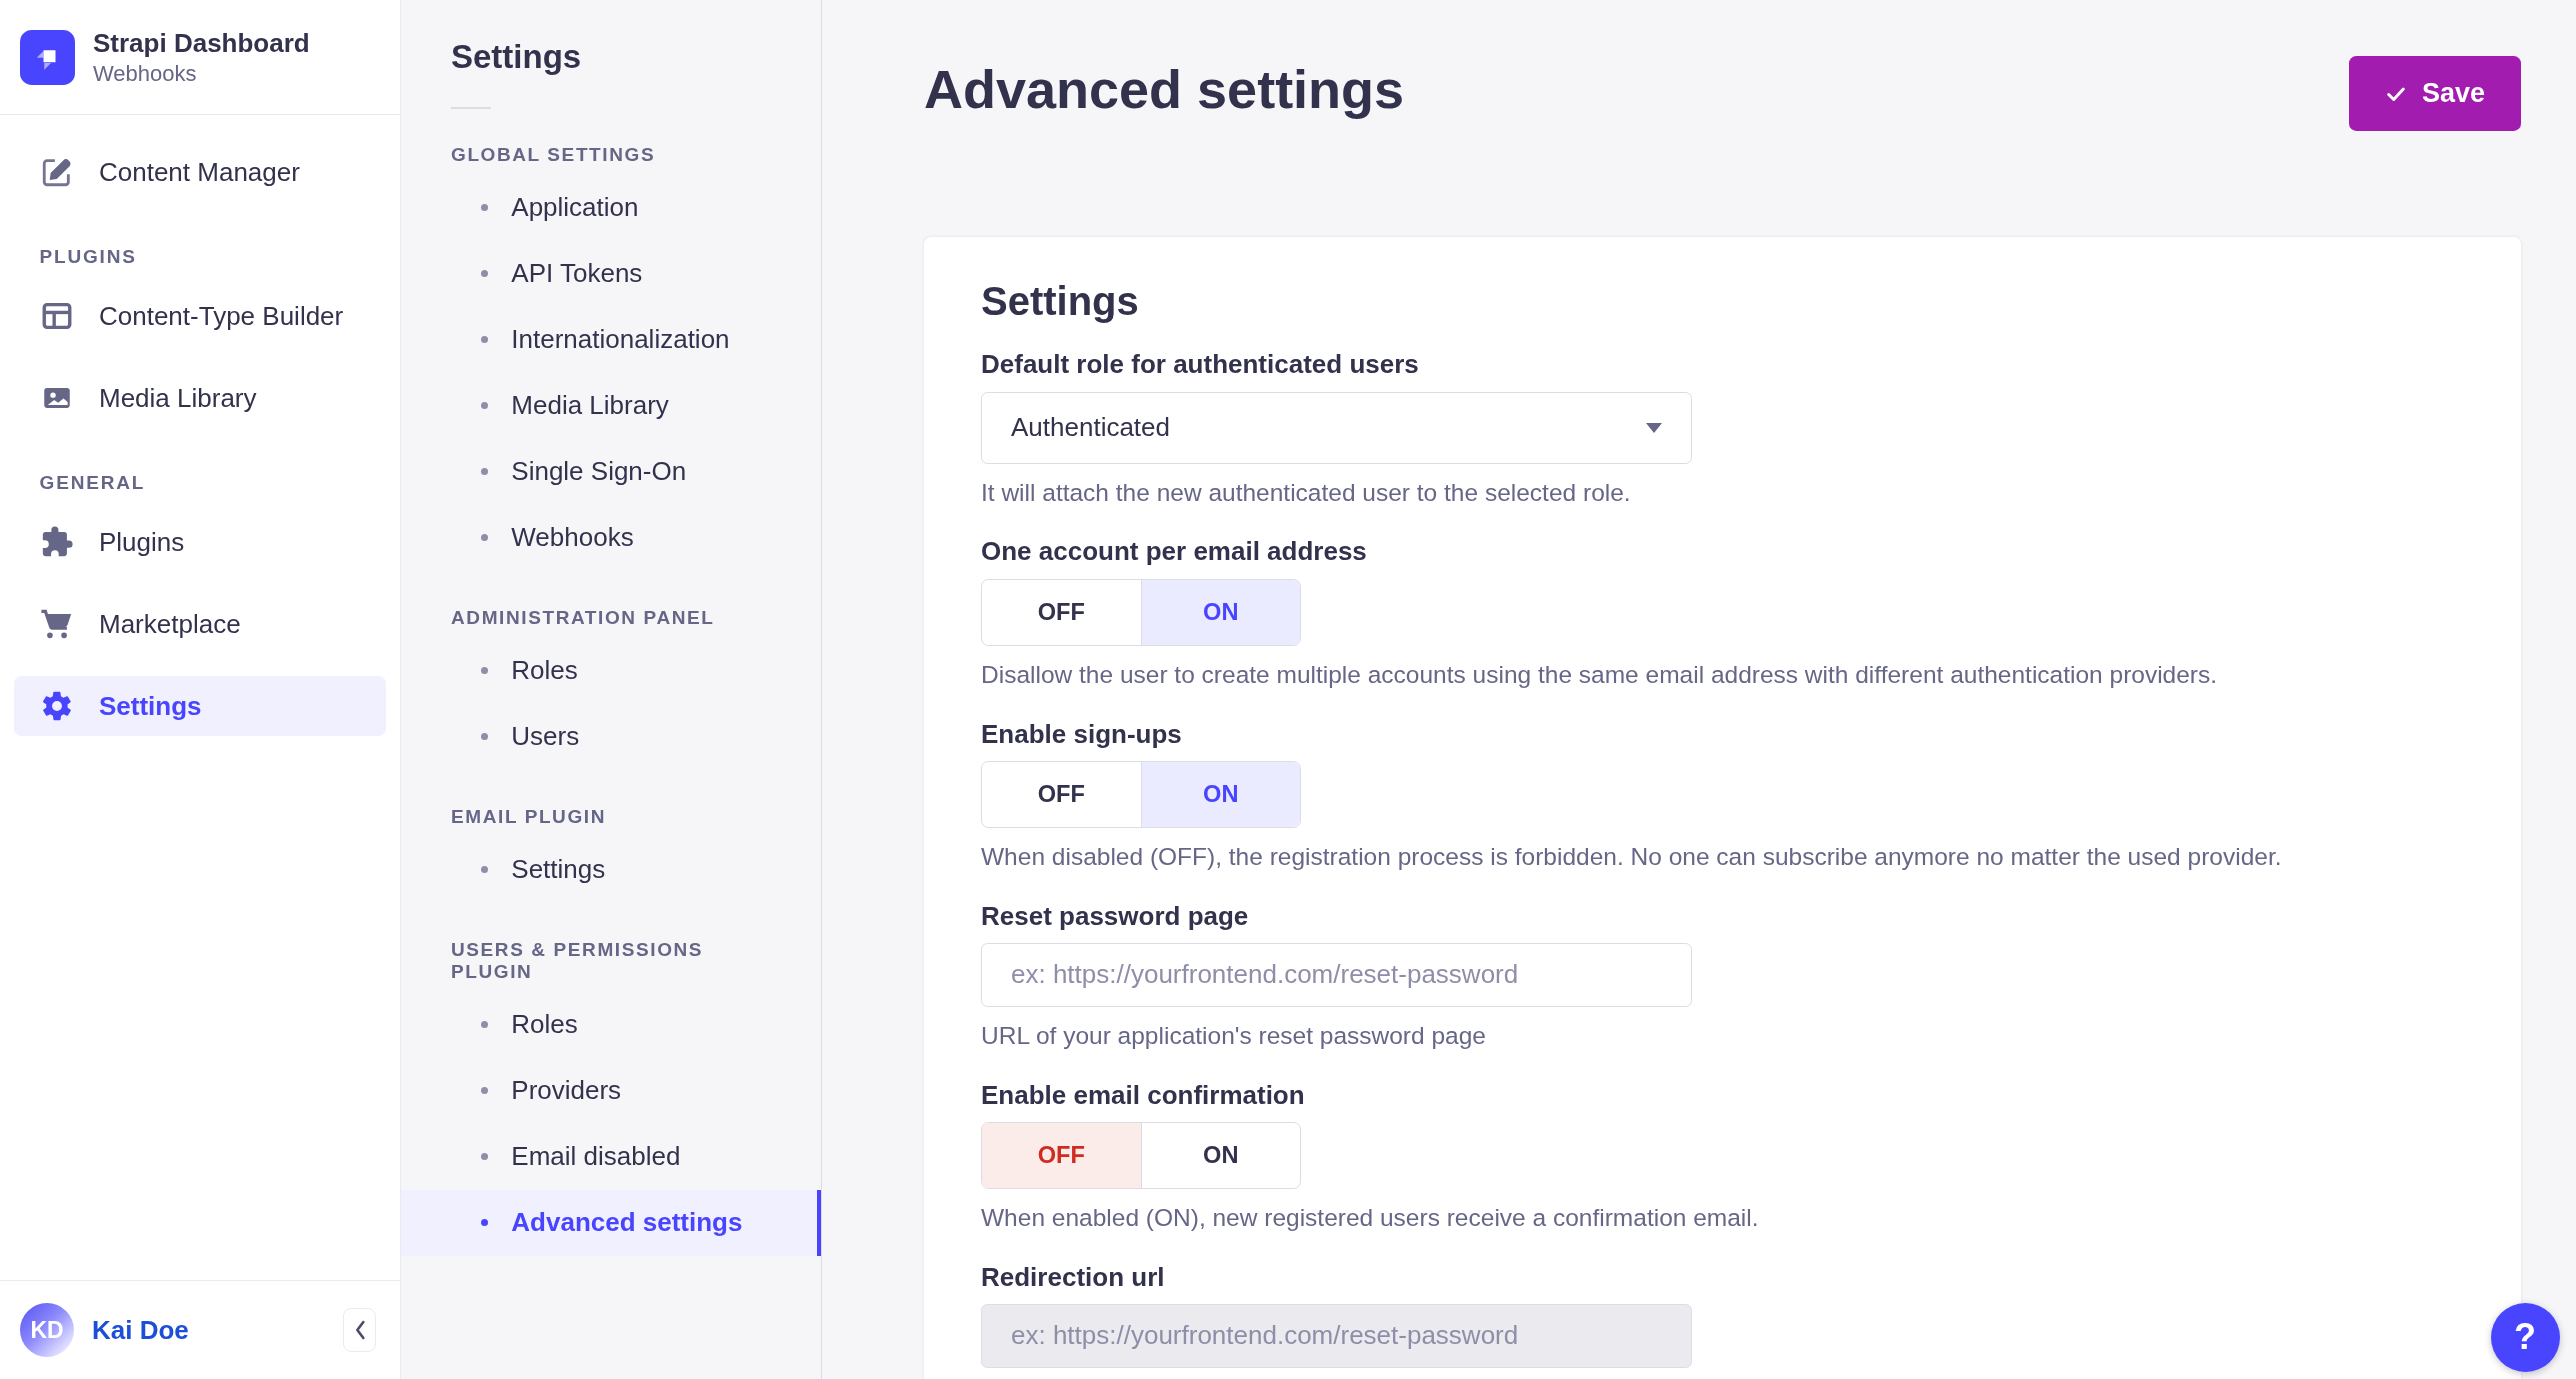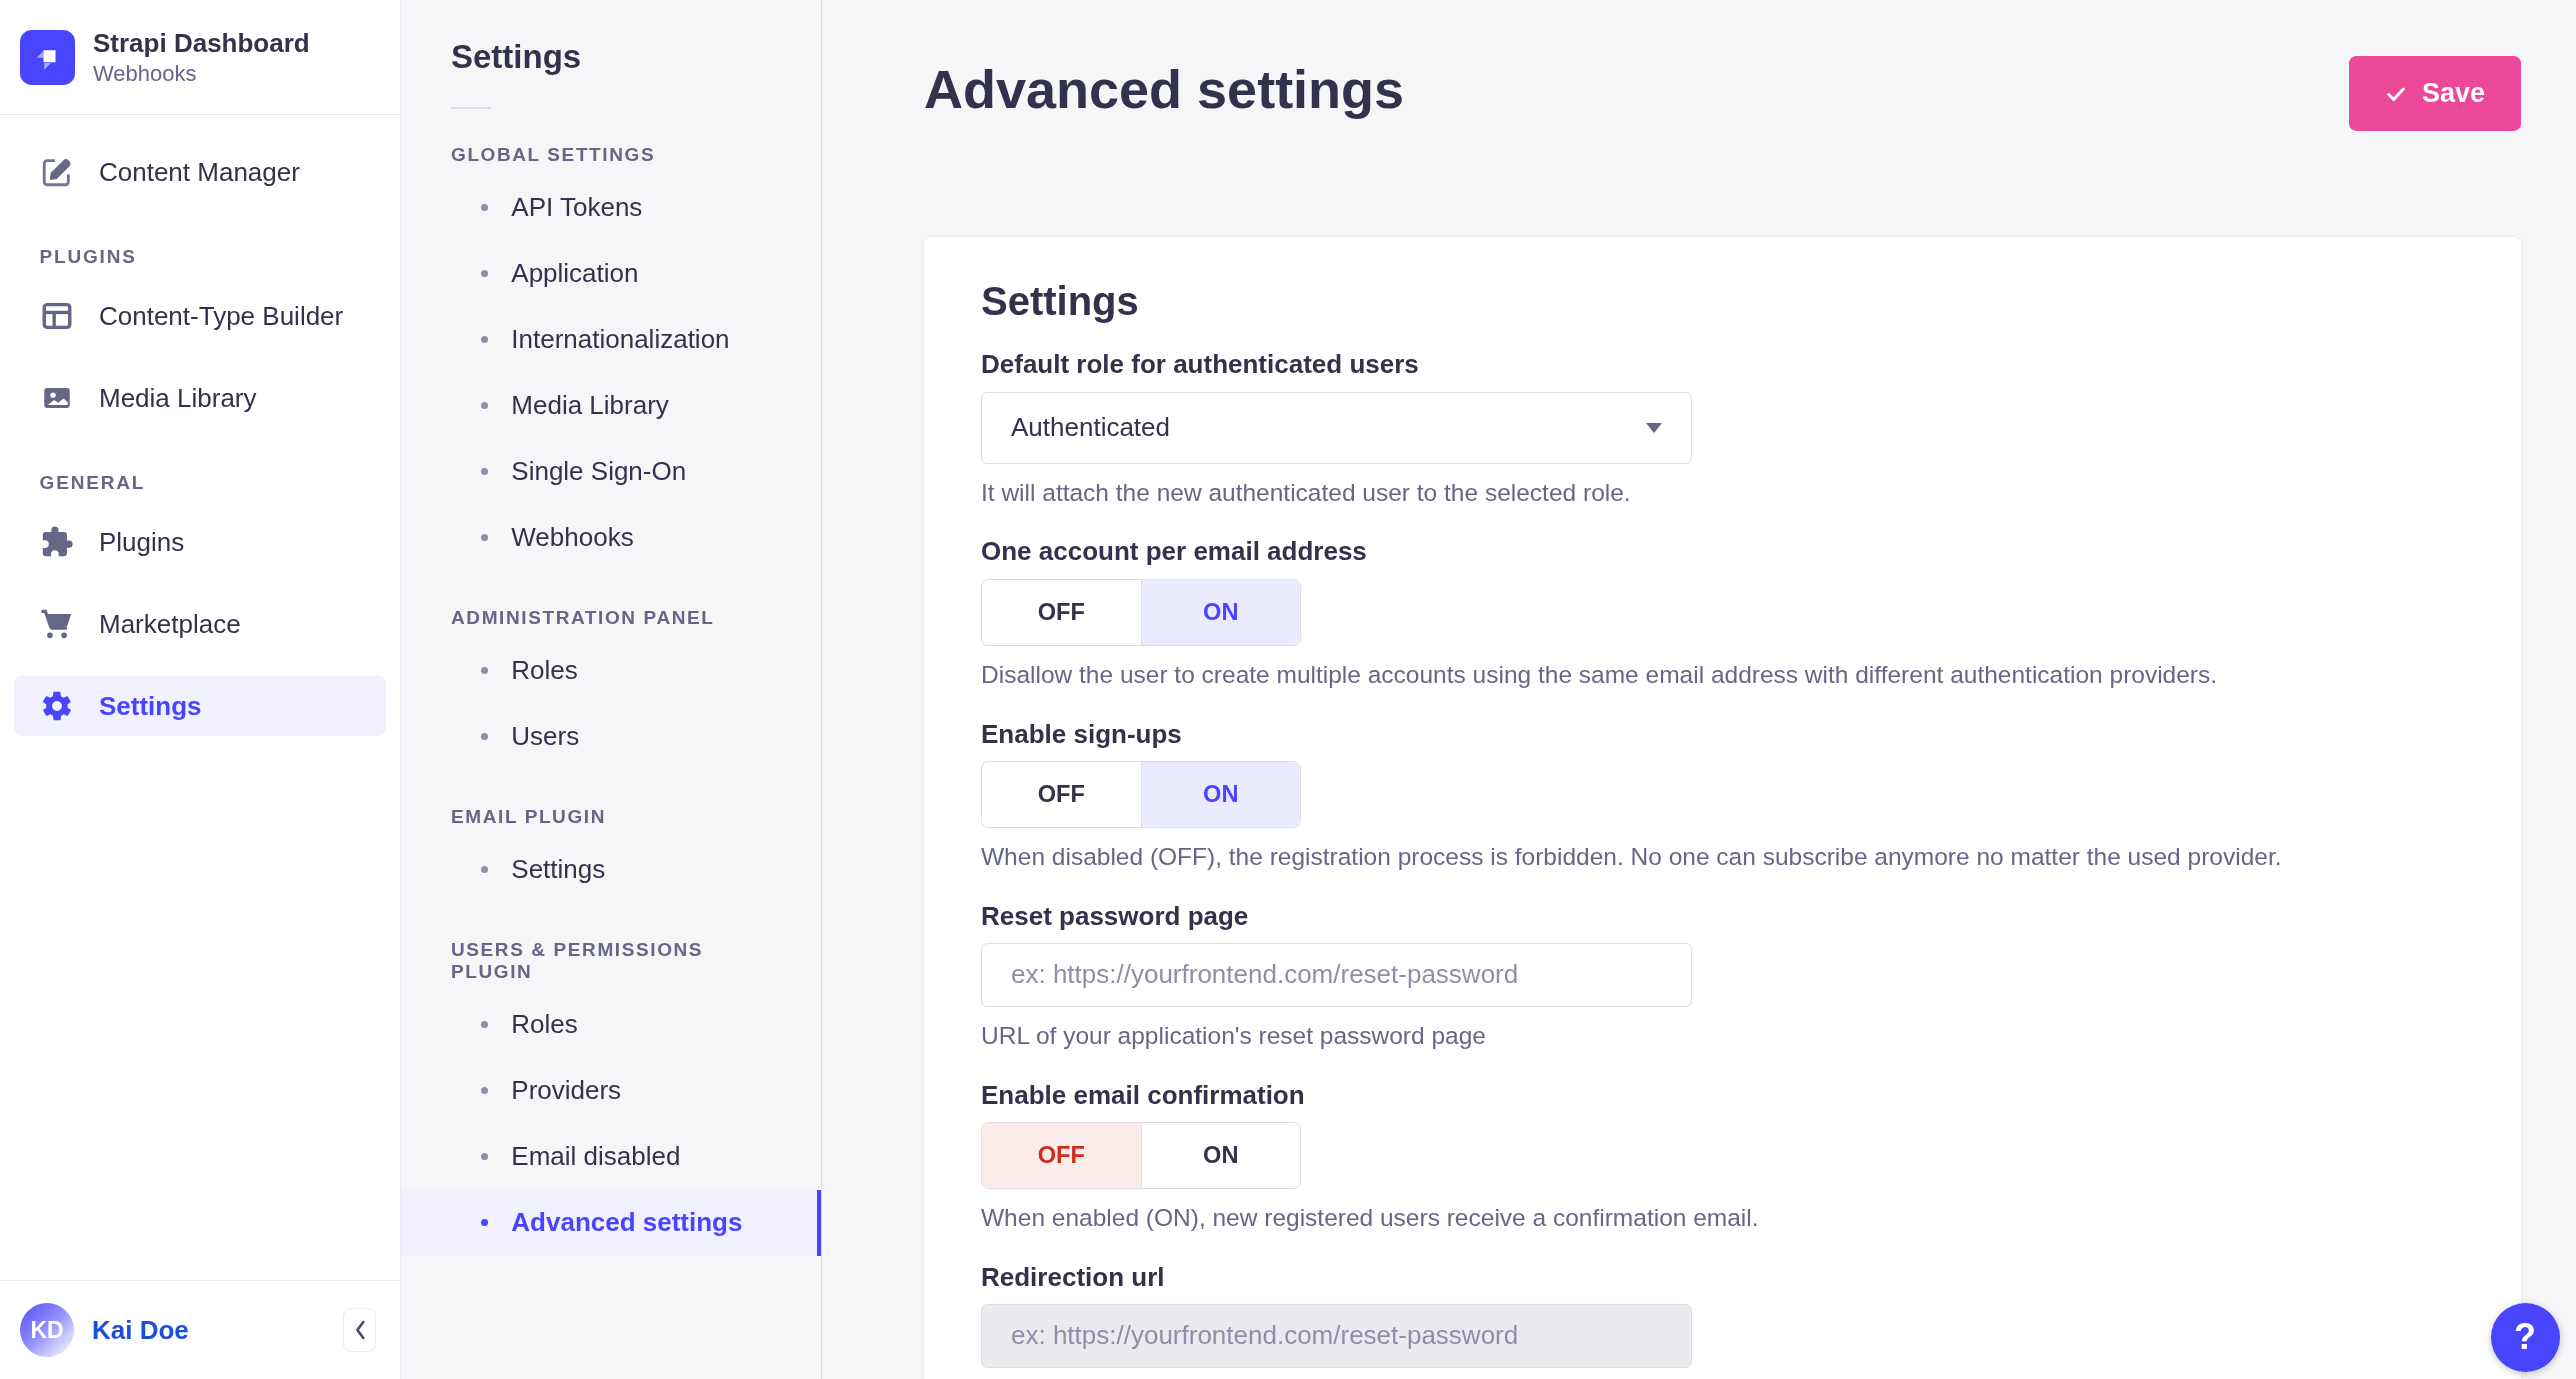--- a/index.html
+++ b/index.html
@@ -68,21 +68,21 @@
     padding-left:80px; font-size:26px; color:#32324d; cursor:pointer;
   }
   .snav-item .dot { width:7.3px; height:7.3px; border-radius:50%; background:#8e8ea9; flex-shrink:0; }
   .snav-item.active { background:#f0f0ff; color:#4945ff; font-weight:700; border-right:4.5px solid #4945ff; }
   .snav-item.active .dot { background:#4945ff; }
   
   .main { flex:1; padding:0 55px 0 102px; position:relative; }
   .main-header { display:flex; justify-content:space-between; align-items:flex-start; padding-top:56px; }
   .page-title { font-size:54px; font-weight:700; color:#32324d; line-height:1.25; }
   .save-btn {
-    height:75px; padding:0 36px; background:#ec4899; border:none; border-radius:7.3px;
+    height:75px; padding:0 36px; background:#a21caf; border:none; border-radius:7.3px;
     color:#fff; font-size:27px; font-weight:700; font-family:inherit;
     display:flex; align-items:center; gap:14.5px; cursor:pointer;
   }
   .save-btn svg { width:22px; height:22px; }
   .card {
     margin-top:106px; background:#fff; border-radius:7.3px;
     box-shadow:0 0.9px 3.6px rgba(33,33,52,0.1);
     padding:42px 57px 55px;
   }
   .card-title { font-size:40px; font-weight:700; color:#32324d; margin-bottom:25.4px; }
@@ -219,25 +219,25 @@
   </div>
 </aside>
 
 <aside class="settings-nav">
   <div class="settings-nav-title">Settings</div>
   <div class="settings-nav-divider"></div>
 
   <div class="snav-section-label first">GLOBAL SETTINGS</div>
   <div class="snav-item">
     <span class="dot"></span>
+    <span>Application</span>
+  </div>
+  <div class="snav-item">
+    <span class="dot"></span>
     <span>API Tokens</span>
-  </div>
-  <div class="snav-item">
-    <span class="dot"></span>
-    <span>Application</span>
   </div>
   <div class="snav-item">
     <span class="dot"></span>
     <span>Internationalization</span>
   </div>
   <div class="snav-item">
     <span class="dot"></span>
     <span>Media Library</span>
   </div>
   <div class="snav-item">

